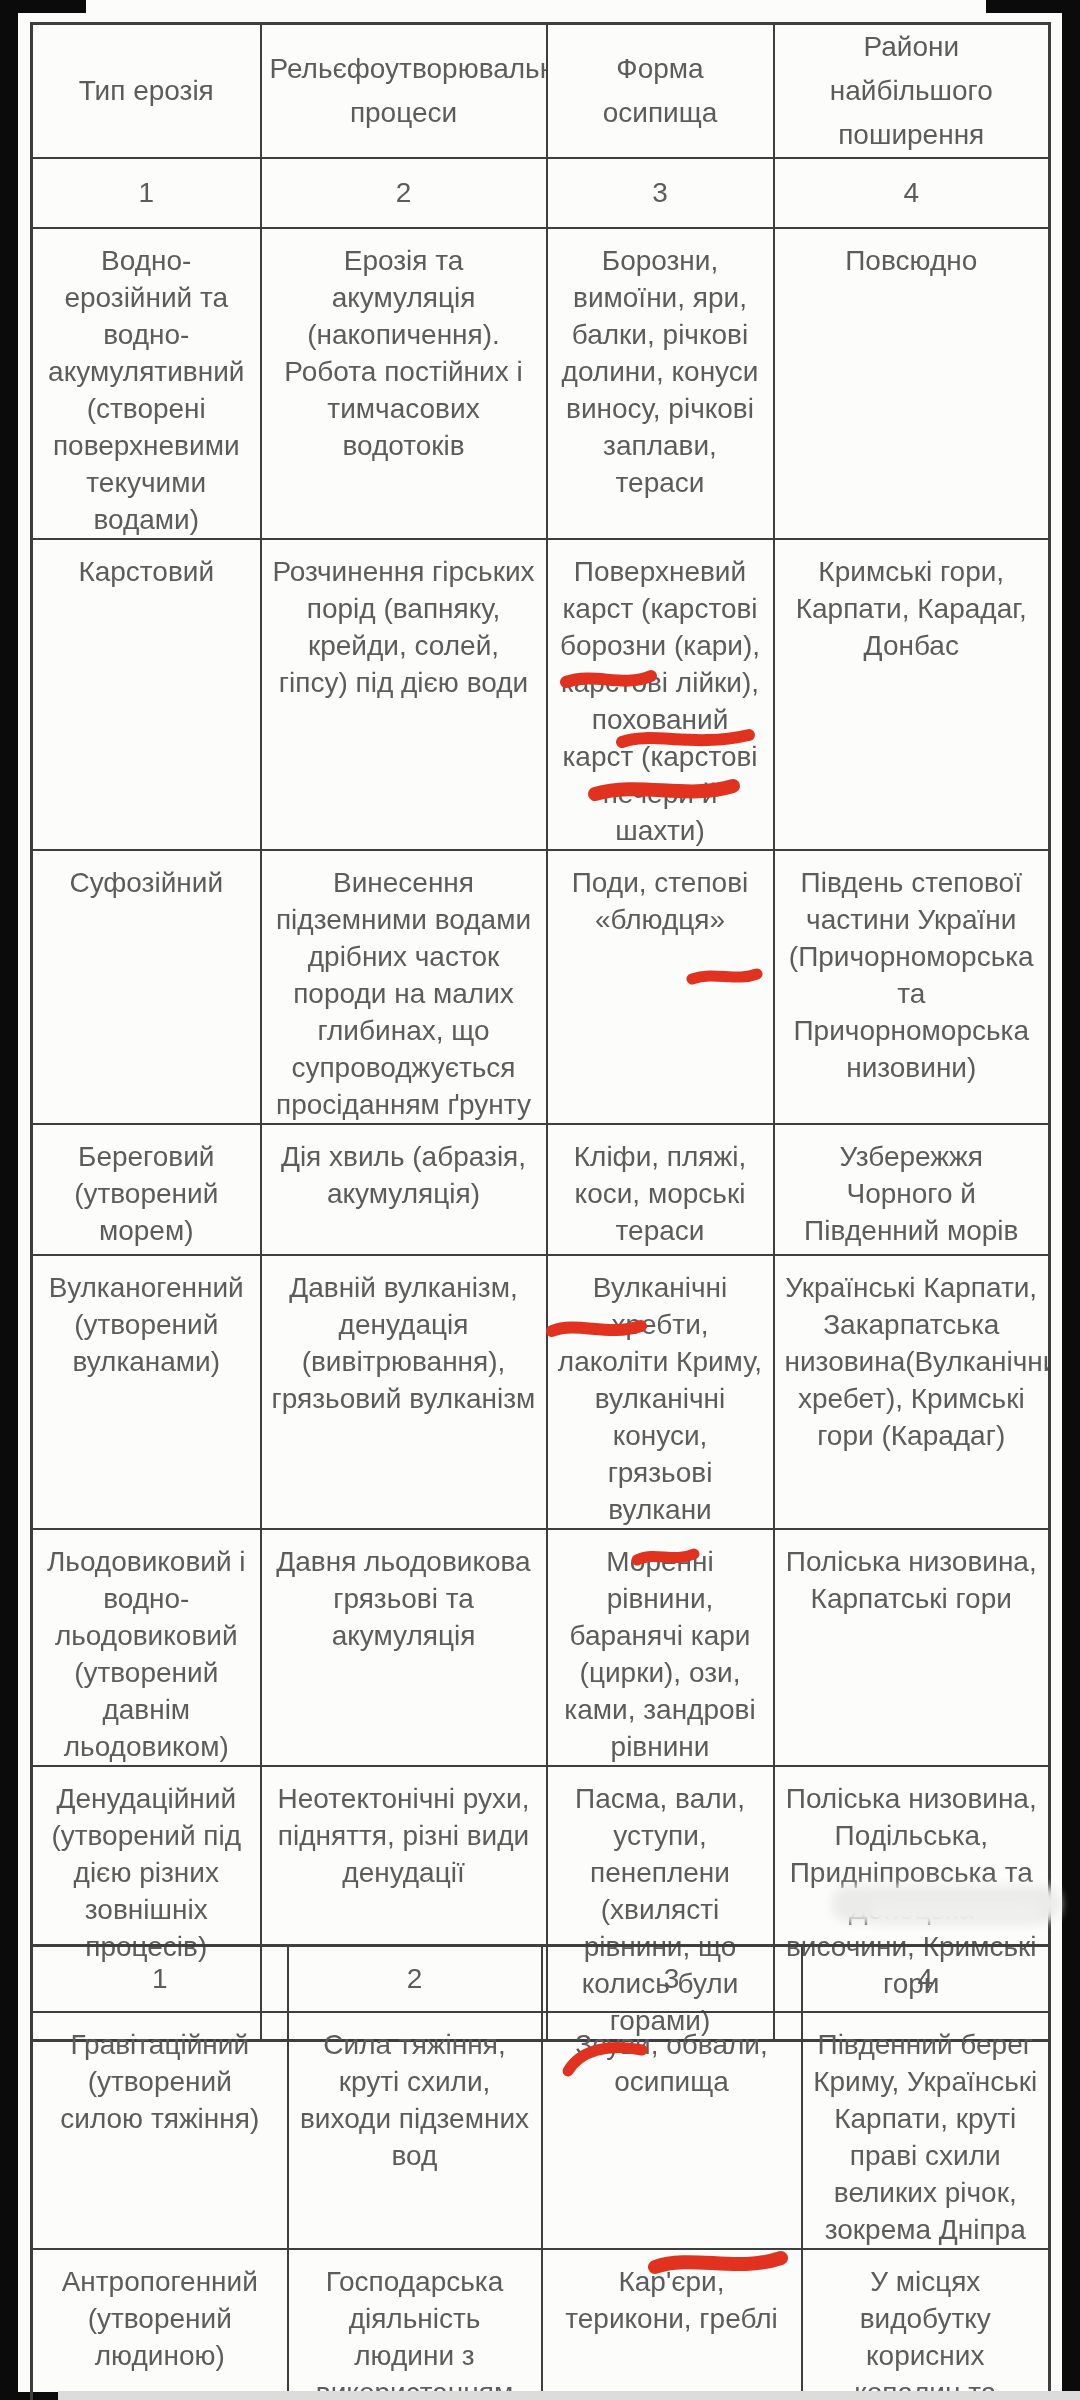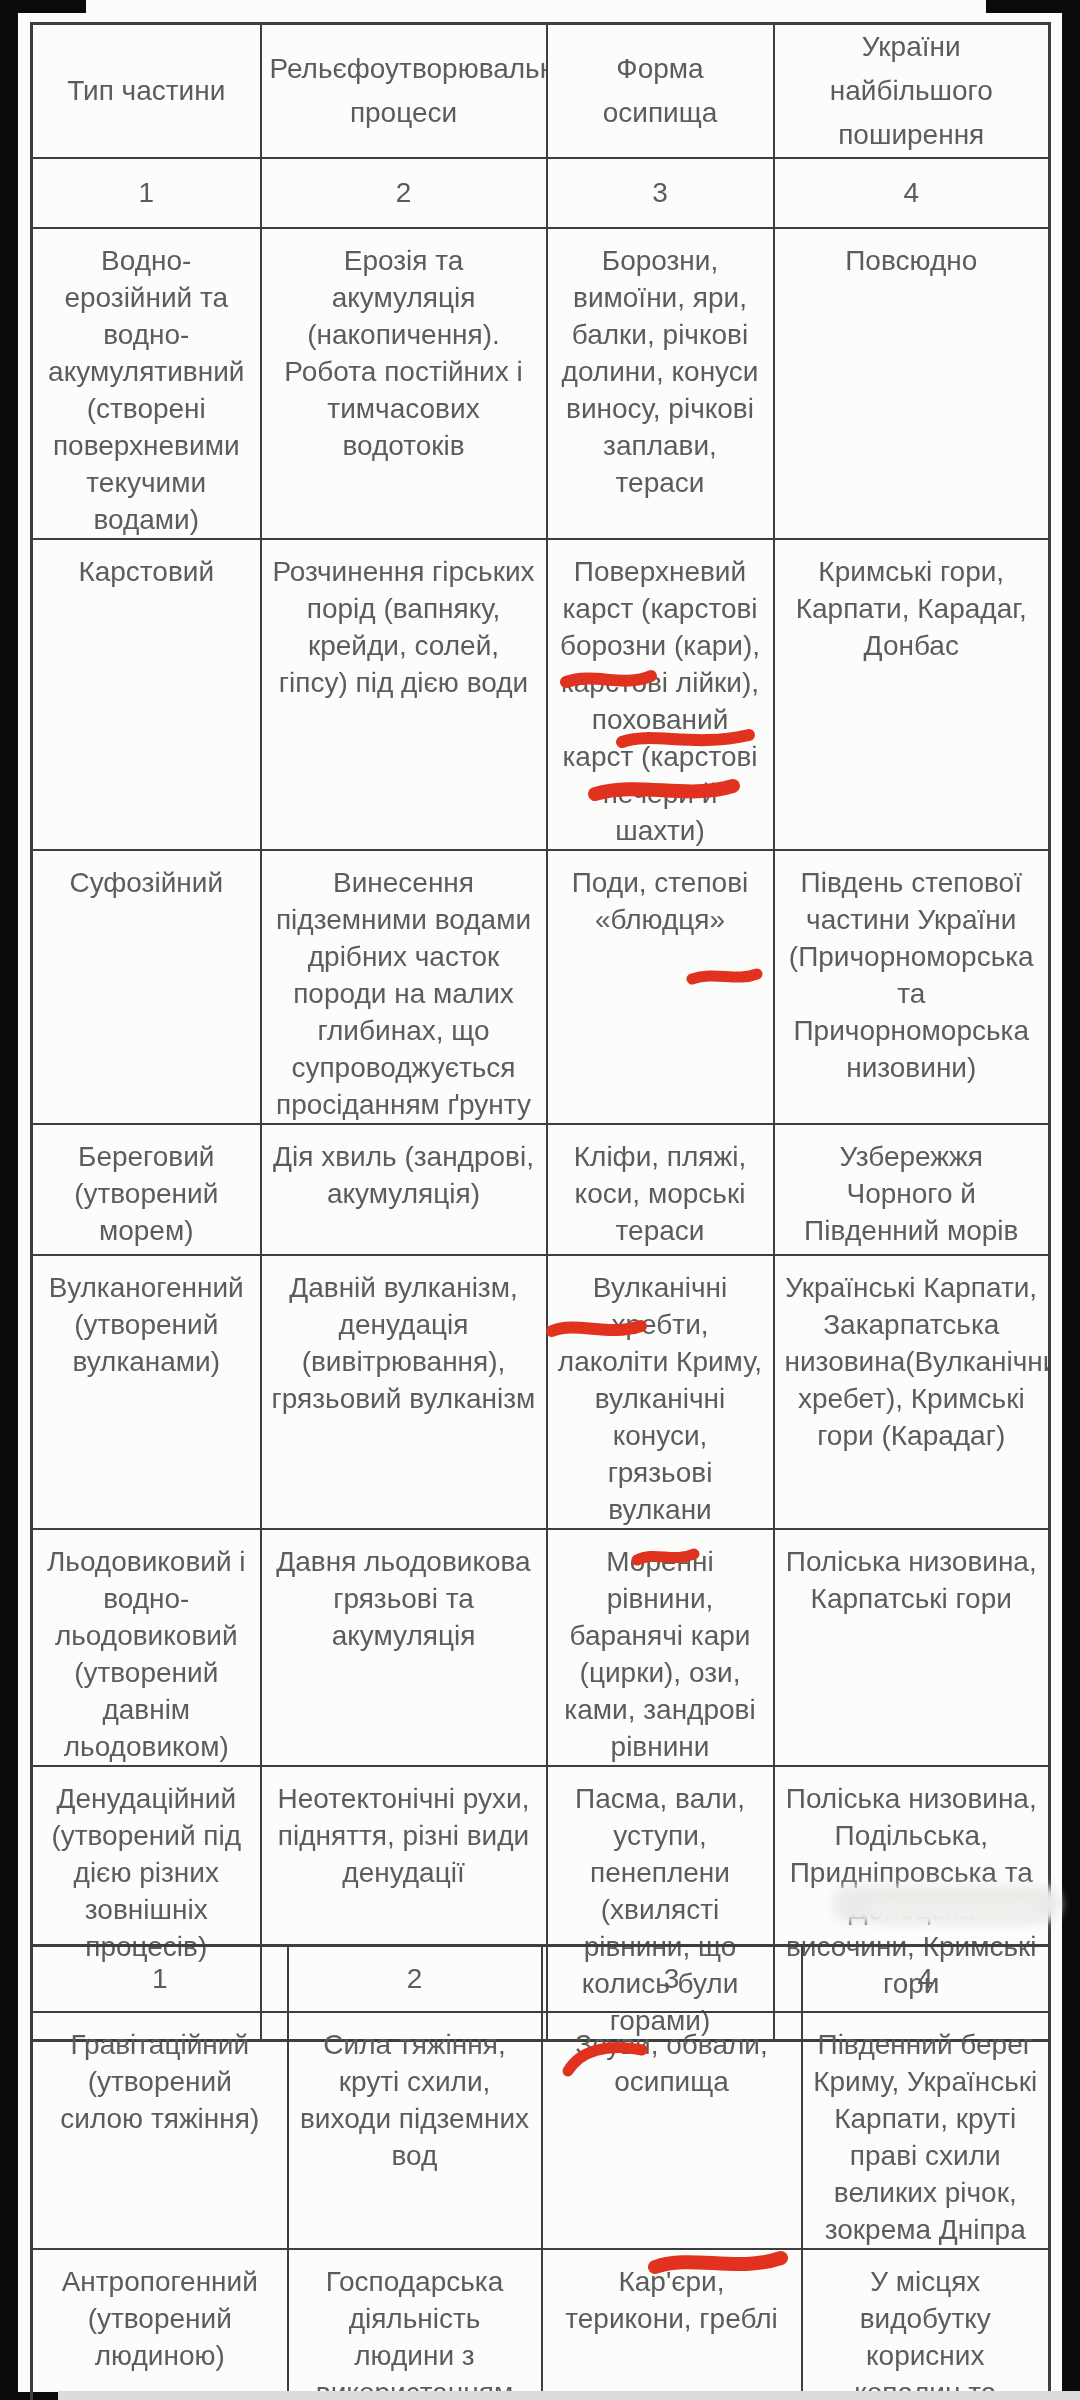--- a/index.html
+++ b/index.html
@@ -64,24 +64,24 @@
 
 <table class="relief" id="table1">
   <colgroup>
     <col style="width:229px">
       <col style="width:286px">
       <col style="width:227px">
       <col style="width:276px">
   </colgroup>
   <tbody>
       <tr style="height:108px">
-    <th>Тип частини</th>
+    <th>Тип ерозія</th>
     <th>Рельєфоутворювальні процеси</th>
     <th>Форма осипища</th>
-    <th>України найбільшого поширення</th>
+    <th>Райони найбільшого поширення</th>
   </tr>
   <tr style="height:70px">
     <td class="num">1</td>
     <td class="num">2</td>
     <td class="num">3</td>
     <td class="num">4</td>
   </tr>
   <tr style="height:255px">
     <td>Водно-ерозійний та водно-акумулятивний (створені поверхневими текучими водами)</td>
     <td>Ерозія та акумуляція (накопичення). Робота постійних і тимчасових водотоків</td>
@@ -95,21 +95,21 @@
     <td>Кримські гори, Карпати, Карадаг, Донбас</td>
   </tr>
   <tr style="height:245px">
     <td>Суфозійний</td>
     <td>Винесення підземними водами дрібних часток породи на малих глибинах, що супроводжується просіданням ґрунту</td>
     <td>Поди, степові «блюдця»</td>
     <td>Південь степової частини України (Причорноморська та Причорноморська низовини)</td>
   </tr>
   <tr style="height:131px">
     <td>Береговий (утворений морем)</td>
-    <td>Дія хвиль (зандрові, акумуляція)</td>
+    <td>Дія хвиль (абразія, акумуляція)</td>
     <td>Кліфи, пляжі, коси, морські тераси</td>
     <td>Узбережжя Чорного й Південний морів</td>
   </tr>
   <tr style="height:210px">
     <td>Вулканогенний (утворений вулканами)</td>
     <td>Давній вулканізм, денудація (вивітрювання), грязьовий вулканізм</td>
     <td>Вулканічні хребти, лаколіти Криму, вулканічні конуси, грязьові вулкани</td>
     <td>Українські Карпати, Закарпатська низовина(Вулканічний хребет), Кримські гори (Карадаг)</td>
   </tr>
   <tr style="height:215px">

